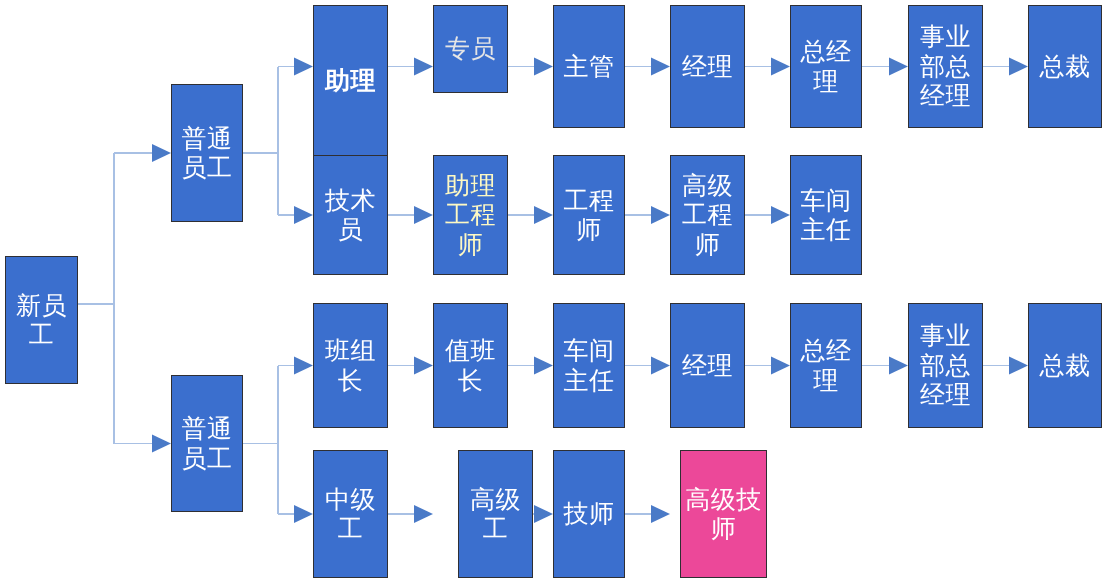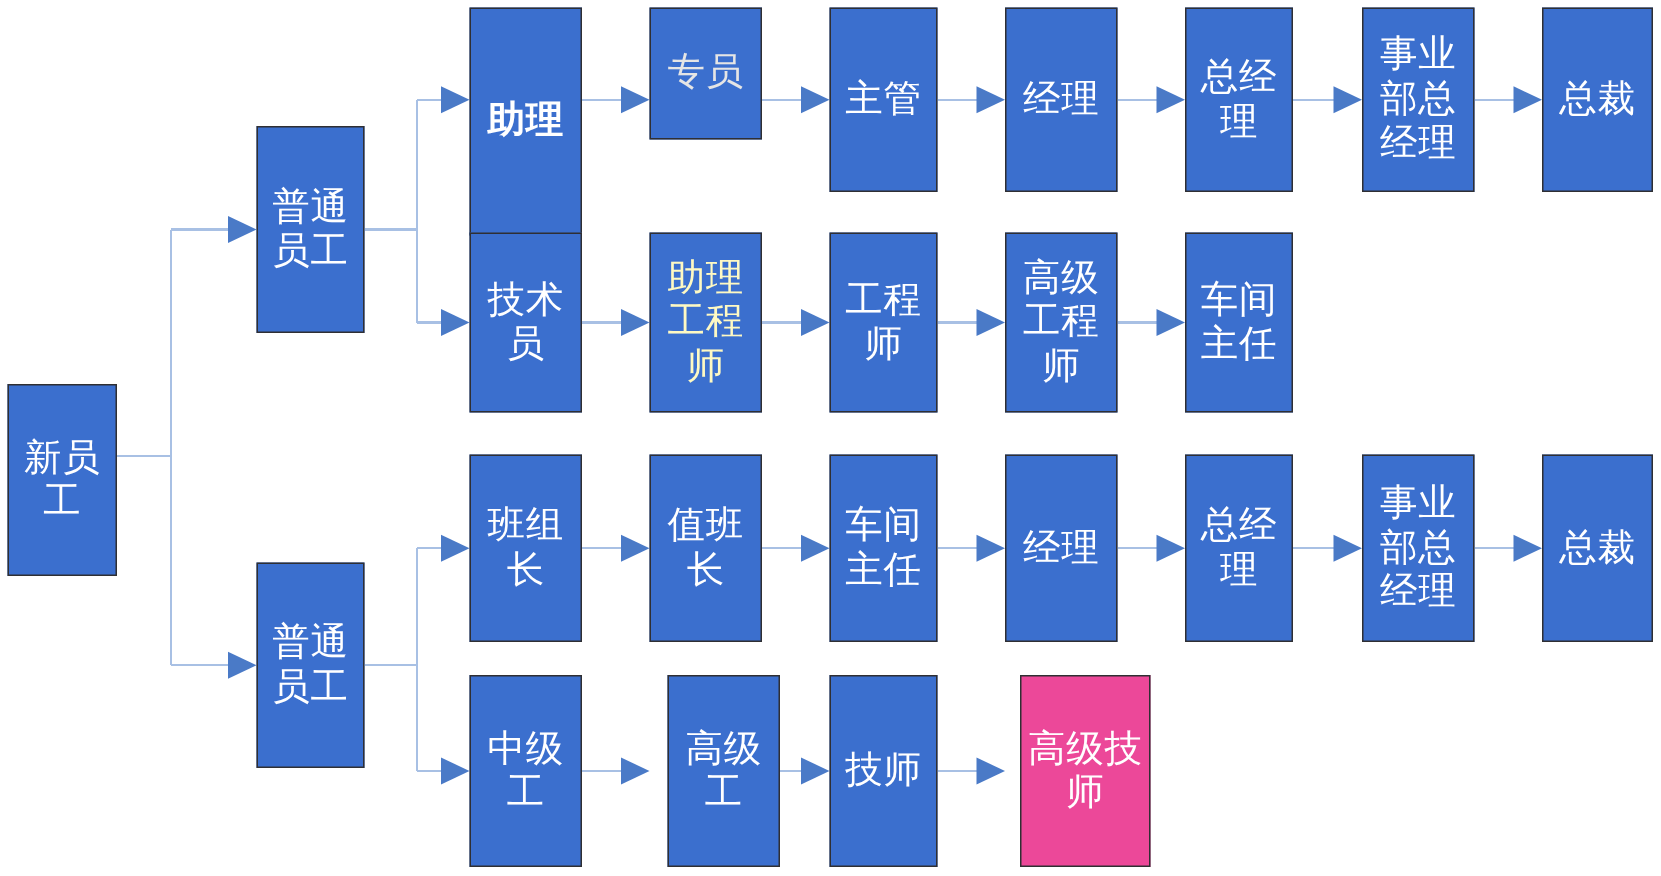--- a/index.html
+++ b/index.html
@@ -179,21 +179,21 @@
       </div>
       <div class="node" style="left: 908px; top: 303px; width: 75px; height: 125px; background: rgb(59, 111, 206); border-color: rgb(47, 47, 51); color: rgb(255, 255, 255);">
         <span class="node-label">事业部总经理</span>
       </div>
       <div class="node" style="left: 1028px; top: 303px; width: 74px; height: 125px; background: rgb(59, 111, 206); border-color: rgb(47, 47, 51); color: rgb(255, 255, 255);">
         <span class="node-label">总裁</span>
       </div>
       <div class="node" style="left: 313px; top: 450px; width: 75px; height: 128px; background: rgb(59, 111, 206); border-color: rgb(47, 47, 51); color: rgb(255, 255, 255);">
         <span class="node-label">中级工</span>
       </div>
-      <div class="node" style="left: 445px; top: 450px; width: 75px; height: 128px; background: rgb(59, 111, 206); border-color: rgb(47, 47, 51); color: rgb(255, 255, 255);">
+      <div class="node" style="left: 458px; top: 450px; width: 75px; height: 128px; background: rgb(59, 111, 206); border-color: rgb(47, 47, 51); color: rgb(255, 255, 255);">
         <span class="node-label">高级工</span>
       </div>
       <div class="node" style="left: 553px; top: 450px; width: 72px; height: 128px; background: rgb(59, 111, 206); border-color: rgb(47, 47, 51); color: rgb(255, 255, 255);">
         <span class="node-label">技师</span>
       </div>
       <div class="node" style="left: 680px; top: 450px; width: 87px; height: 128px; background: #ec4899; border-color: rgb(47, 47, 51); color: rgb(255, 255, 255);">
         <span class="node-label">高级技师</span>
       </div>
     </div>
 </div>

